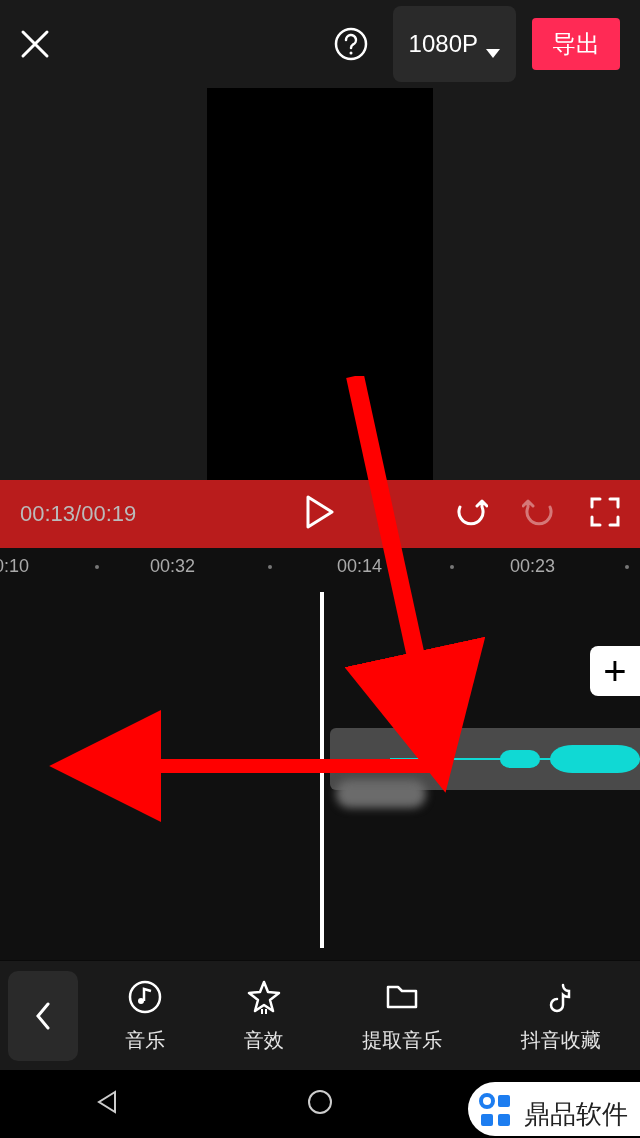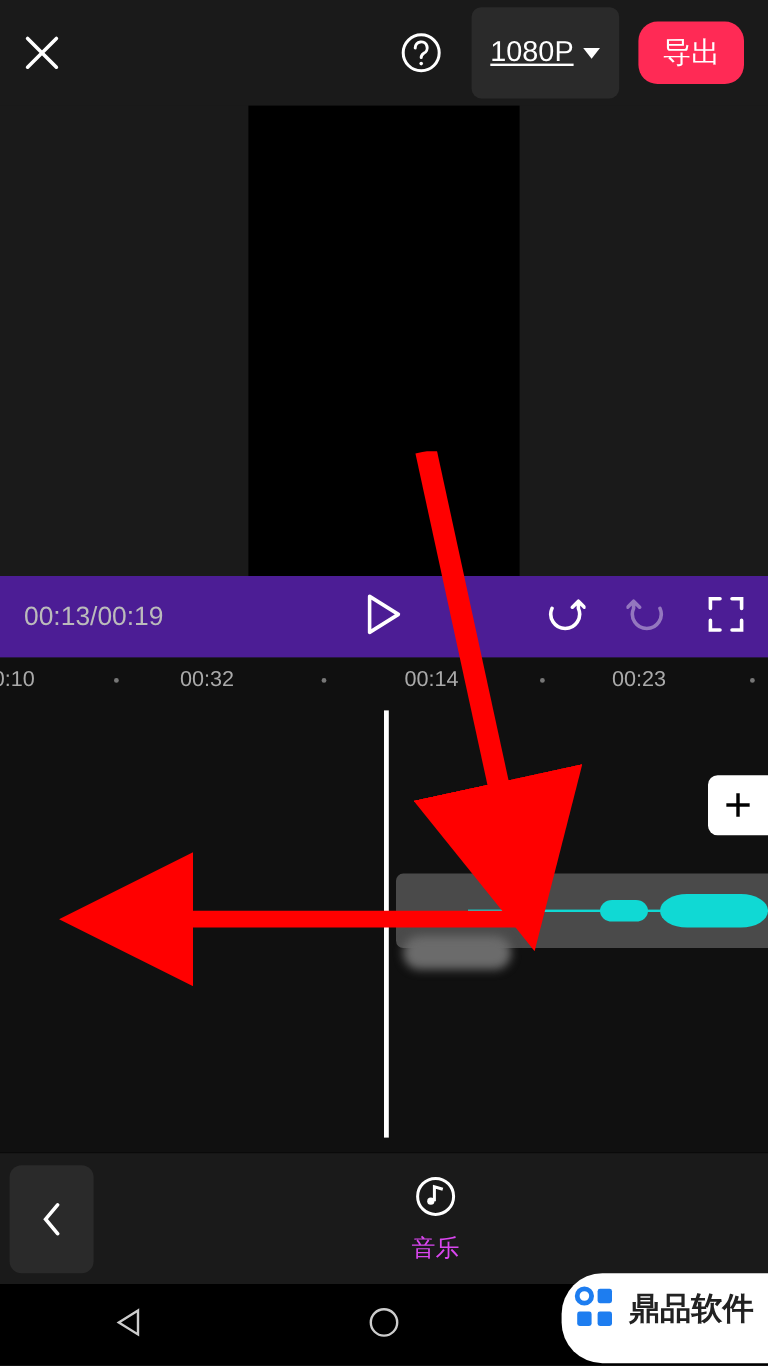--- a/index.html
+++ b/index.html
@@ -24,36 +24,35 @@
   .close-btn { width: 30px; height: 30px; cursor: pointer; }
   .close-btn svg { width: 30px; height: 30px; }
   .top-spacer { flex: 1; }
   .help-btn { width: 36px; height: 36px; margin-right: 24px; cursor: pointer; }
   .help-btn svg { width: 36px; height: 36px; }
   .res-btn {
     background: #2a2a2a;
     border-radius: 8px;
     padding: 24px 16px;
     display: flex;
-    align-items: center;
+    align-items: flex-end;
     font-size: 24px;
     margin-right: 16px;
     cursor: pointer;
-    text-decoration: underline;
   }
   .res-btn .tri {
     margin-left: 8px;
     width: 0; height: 0;
     border-left: 7px solid transparent;
     border-right: 7px solid transparent;
     border-top: 9px solid #fff;
   }
   .export-btn {
     background: #ff2a55;
-    border-radius: 16px;
+    border-radius: 4px;
     padding: 10px 20px;
     font-size: 24px;
     cursor: pointer;
   }
 
   
   .preview {
     height: 392px;
     display: flex;
     justify-content: center;
@@ -65,21 +64,21 @@
     height: 392px;
     background: #000;
   }
 
   
   .controls {
     height: 68px;
     display: flex;
     align-items: center;
     padding: 0 20px;
-    background: #4c1d95;
+    background: #b91c1c;
   }
   .timecode { font-size: 22px; color: #bbb; }
   .ctl-center { position: absolute; left: 50%; transform: translateX(-50%); }
   .play-btn svg { width: 28px; height: 34px; }
   .ctl-right { margin-left: auto; display: flex; gap: 34px; align-items: center; }
   .icon-btn svg { width: 34px; height: 30px; }
   .fs-btn svg { width: 30px; height: 30px; }
 
   
   .timeline {
@@ -206,21 +205,21 @@
   }
   .tool-item {
     display: flex;
     flex-direction: column;
     align-items: center;
     gap: 10px;
     cursor: pointer;
   }
   .tool-item .ticon { width: 40px; height: 40px; display: flex; align-items: center; justify-content: center; }
   .tool-item .ticon svg { width: 36px; height: 36px; }
-  .tool-item .tlabel { font-size: 20px; color: #d946ef; }
+  .tool-item .tlabel { font-size: 20px; color: #e5e5e5; }
 
   
   .navbar {
     position: absolute;
     bottom: 0;
     left: 0;
     right: 0;
     height: 68px;
     background: #000;
     display: flex;
@@ -230,26 +229,26 @@
   .nav-icon svg { width: 28px; height: 28px; }
 
   
   .watermark {
     position: absolute;
     right: 0;
     bottom: 2px;
     background: #fff;
     color: #222;
     border-radius: 34px 0 0 34px;
-    padding: 8px 12px 25px 8px;
-    display: flex;
-    align-items: center;
+    padding: 8px 12px 4px 8px;
+    display: flex;
+    align-items: flex-end;
     gap: 6px;
     font-size: 26px;
-    font-weight: 700;
+    font-weight: 400;
   }
   .wm-logo { width: 42px; height: 42px; }
 </style>
 </head>
 <body>
 
 <div class="topbar">
   <div class="close-btn">
     <svg viewBox="0 0 30 30">
         <path d="M3 3 L27 27 M27 3 L3 27" stroke="#fff" stroke-width="3" fill="none" stroke-linecap="round"></path>
@@ -349,20 +348,45 @@
     <div class="tool-item">
       <div class="ticon">
           <svg viewBox="0 0 36 36">
             <circle cx="18" cy="18" r="15" stroke="#fff" stroke-width="2.5" fill="none"></circle>
             <circle cx="14" cy="22" r="3" fill="#fff"></circle>
             <path d="M17 22 L17 10 L24 12" stroke="#fff" stroke-width="2.5" fill="none"></path>
           </svg>
         </div>
       <div class="tlabel">音乐</div>
     </div>
+    <div class="tool-item">
+      <div class="ticon">
+          <svg viewBox="0 0 36 36">
+            <path d="M18 3 L22 13 L33 14 L24 21 L27 32 L18 26 L9 32 L12 21 L3 14 L14 13 Z" stroke="#fff" stroke-width="2.5" fill="none" stroke-linejoin="round"></path>
+            <path d="M16 30 L16 35 M20 30 L20 35" stroke="#fff" stroke-width="2"></path>
+          </svg>
+        </div>
+      <div class="tlabel">音效</div>
+    </div>
+    <div class="tool-item">
+      <div class="ticon">
+          <svg viewBox="0 0 36 36">
+            <path d="M4 10 L4 28 L32 28 L32 12 L18 12 L14 8 L4 8 Z" stroke="#fff" stroke-width="2.5" fill="none" stroke-linejoin="round"></path>
+          </svg>
+        </div>
+      <div class="tlabel">提取音乐</div>
+    </div>
+    <div class="tool-item">
+      <div class="ticon">
+          <svg viewBox="0 0 36 36">
+            <path d="M20 6 C20 6 20 12 26 12 L26 18 C22 18 20 16 20 16 L20 26 A6 6 0 1 1 14 20" stroke="#fff" stroke-width="2.5" fill="none" stroke-linecap="round"></path>
+          </svg>
+        </div>
+      <div class="tlabel">抖音收藏</div>
+    </div>
   </div>
 </div>
 
 <div class="navbar">
   <div class="nav-icon"><svg viewBox="0 0 28 28">
         <path d="M22 4 L6 14 L22 24 Z" stroke="#ccc" stroke-width="2" fill="none"></path>
       </svg></div>
   <div class="nav-icon"><svg viewBox="0 0 28 28">
         <circle cx="14" cy="14" r="11" stroke="#ccc" stroke-width="2" fill="none"></circle>
       </svg></div>

